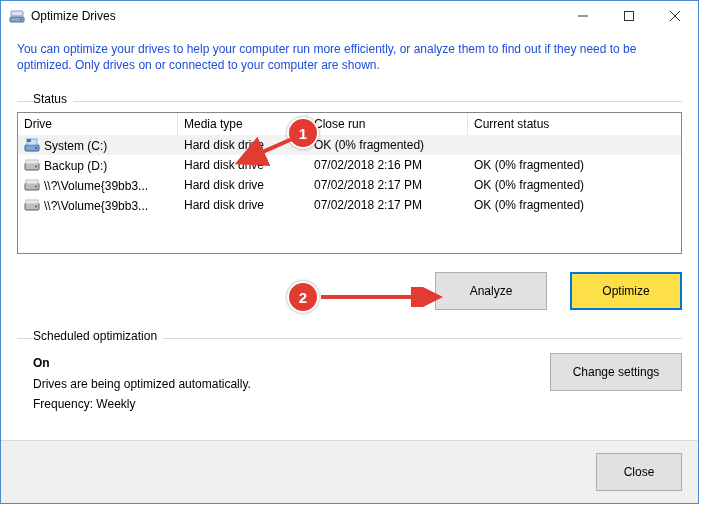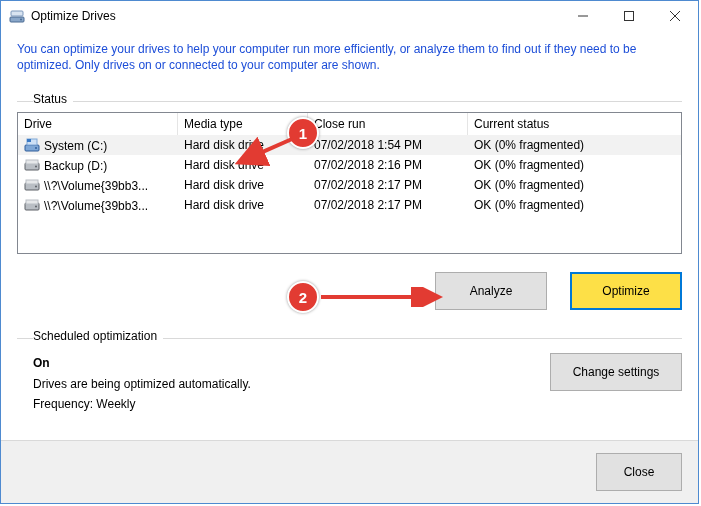--- a/index.html
+++ b/index.html
@@ -261,21 +261,20 @@
               <div class="cell c-drive">
                 <svg class="drive-icon" viewBox="0 0 16 16">
                   <rect x="1" y="8" width="14" height="6" rx="1" fill="#7fa7d6" stroke="#2f5c9a"></rect>
                   <rect x="3" y="2" width="10" height="6" fill="#cde0f6" stroke="#7fa7d6"></rect>
                   <rect x="3" y="2" width="4" height="3" fill="#3a79c4"></rect>
                   <circle cx="12" cy="11" r="1" fill="#2f5c9a"></circle>
                 </svg>
                 <span>System (C:)</span>
               </div>
               <div class="cell c-media">Hard disk drive</div>
-              <div class="cell c-last">07/02/2018 1:54 PM</div>
               <div class="cell c-status">OK (0% fragmented)</div>
             </div>
             <div class="row">
               <div class="cell c-drive">
                 <svg class="drive-icon" viewBox="0 0 16 16">
                   <rect x="1" y="6" width="14" height="7" rx="1" fill="#b9bec4" stroke="#5d6167"></rect>
                   <rect x="2" y="3" width="12" height="4" fill="#e6e8ea" stroke="#b9bec4"></rect>
                   <circle cx="12" cy="9.5" r="1" fill="#5d6167"></circle>
                 </svg>
                 <span>Backup (D:)</span>

